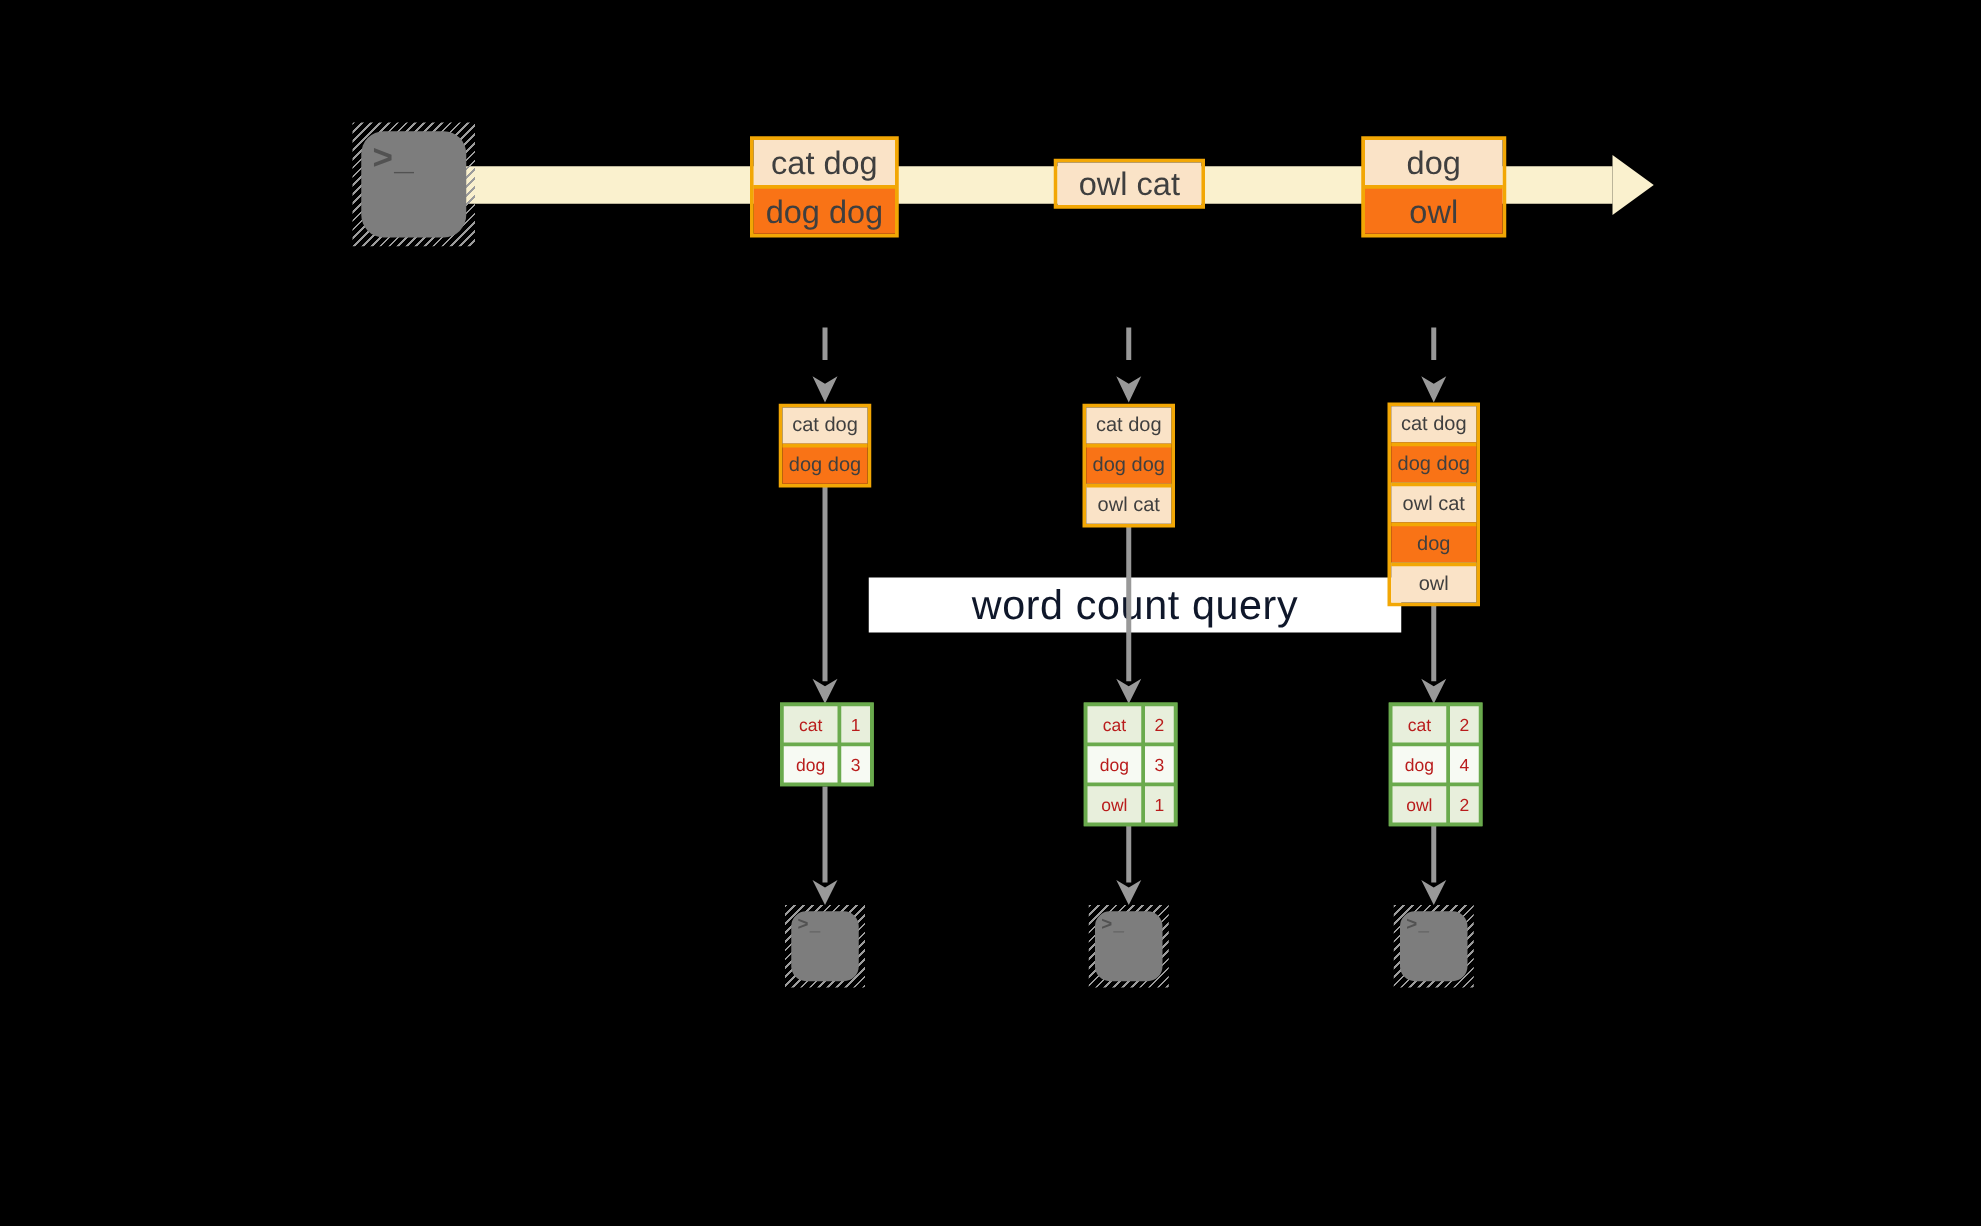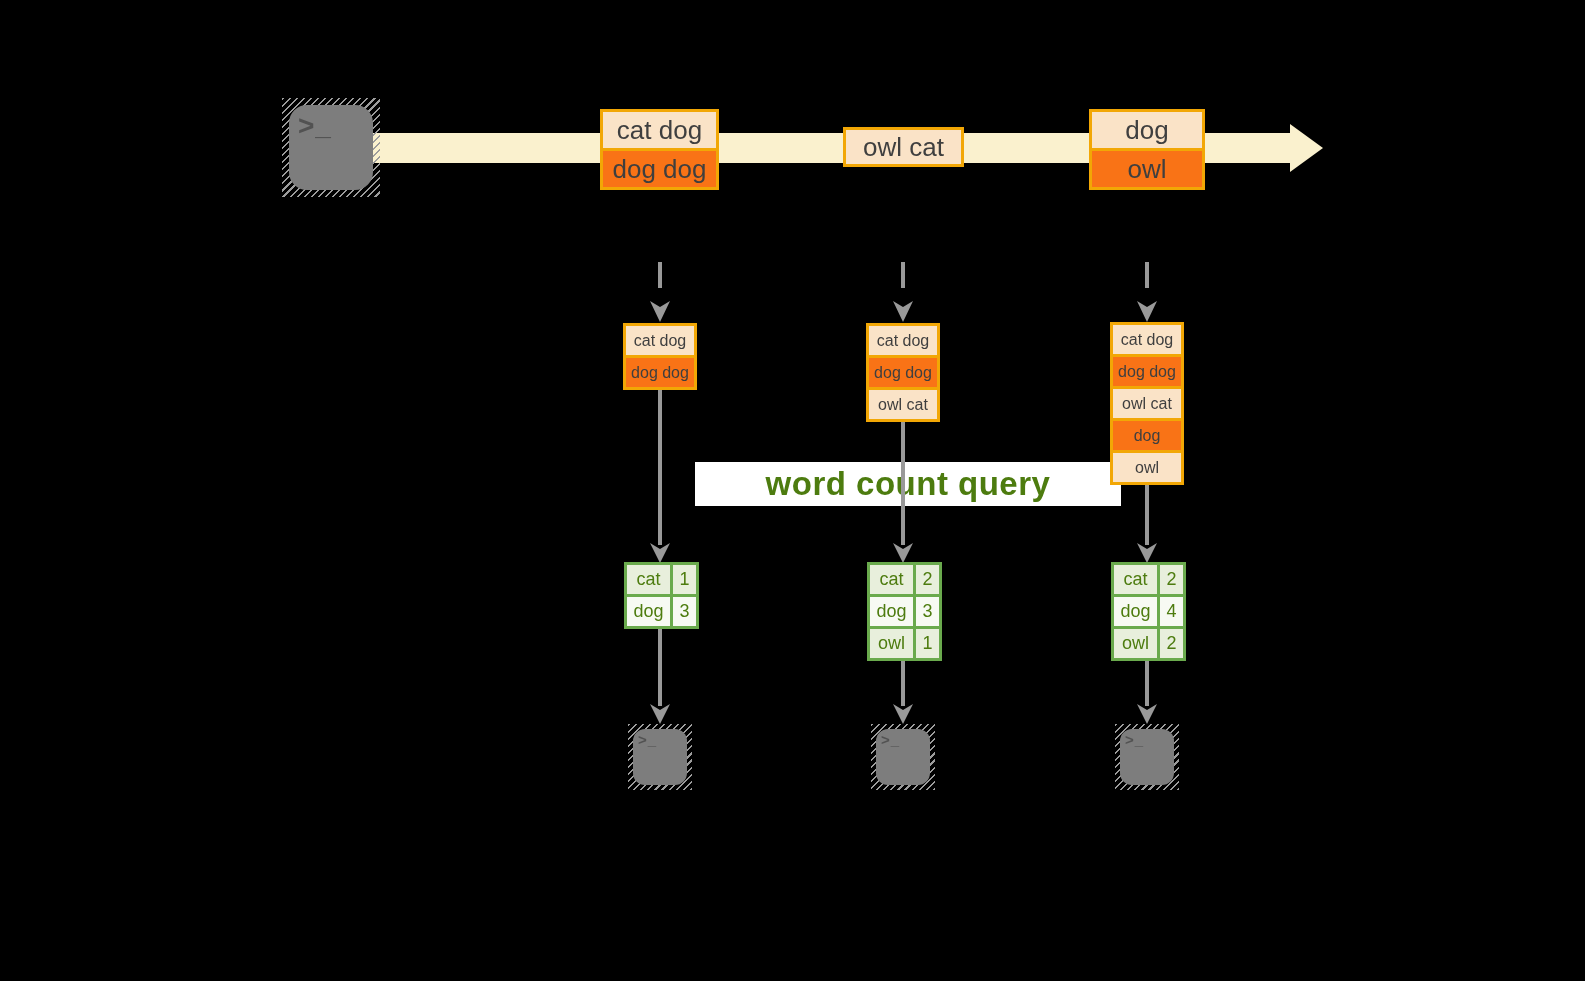--- a/index.html
+++ b/index.html
@@ -20,28 +20,28 @@
            color:#3F3F3F; }
   .ocell + .ocell { border-top:3px solid #F2A705; }
   .ocell.peach { background:#FAE3C7; }
   .ocell.cream { background:#f97316; }
   .stream-box .ocell { height:36px; font-size:26px; }
   .sbox .ocell { height:29px; font-size:16px; }
   
   .gtable { position:absolute; z-index:4; border:3px solid #6AAA4D; background:#6AAA4D;
             display:grid; grid-template-columns:43px 23px; gap:3px; }
   .gcell { height:29px; display:flex; align-items:center; justify-content:center;
-           font-size:18px; color:#4d7c0f; }
+           font-size:14px; color:#b91c1c; }
   .gcell.sage { background:#E8EFDC; }
   .gcell.lite { background:#F7FAF3; }
   
   .query-band { position:absolute; left:695px; top:462px; width:426px; height:44px;
                 background:#FFFFFF; z-index:2; display:flex; align-items:center;
                 justify-content:center; }
-  .query-band span { font-size:33px; font-weight:700; color:#4d7c0f; letter-spacing:0.5px; }
+  .query-band span { font-size:33px; font-weight:400; color:#0f172a; letter-spacing:0.5px; }
   
   .arr { position:absolute; z-index:3; }
   
   .hatchbox { position:absolute; z-index:4;
     background:repeating-linear-gradient(135deg, #9C9C9C 0 1.5px, transparent 1.5px 5px); }
   .term-inner { position:absolute; background:#7D7D7D; }
   .big-term .term-inner  { inset:7px; border-radius:18px; }
   .small-term .term-inner{ inset:5px; border-radius:12px; }
   .term-glyph { position:absolute; font-weight:bold; color:#525252; z-index:1;
                 letter-spacing:1px; }

